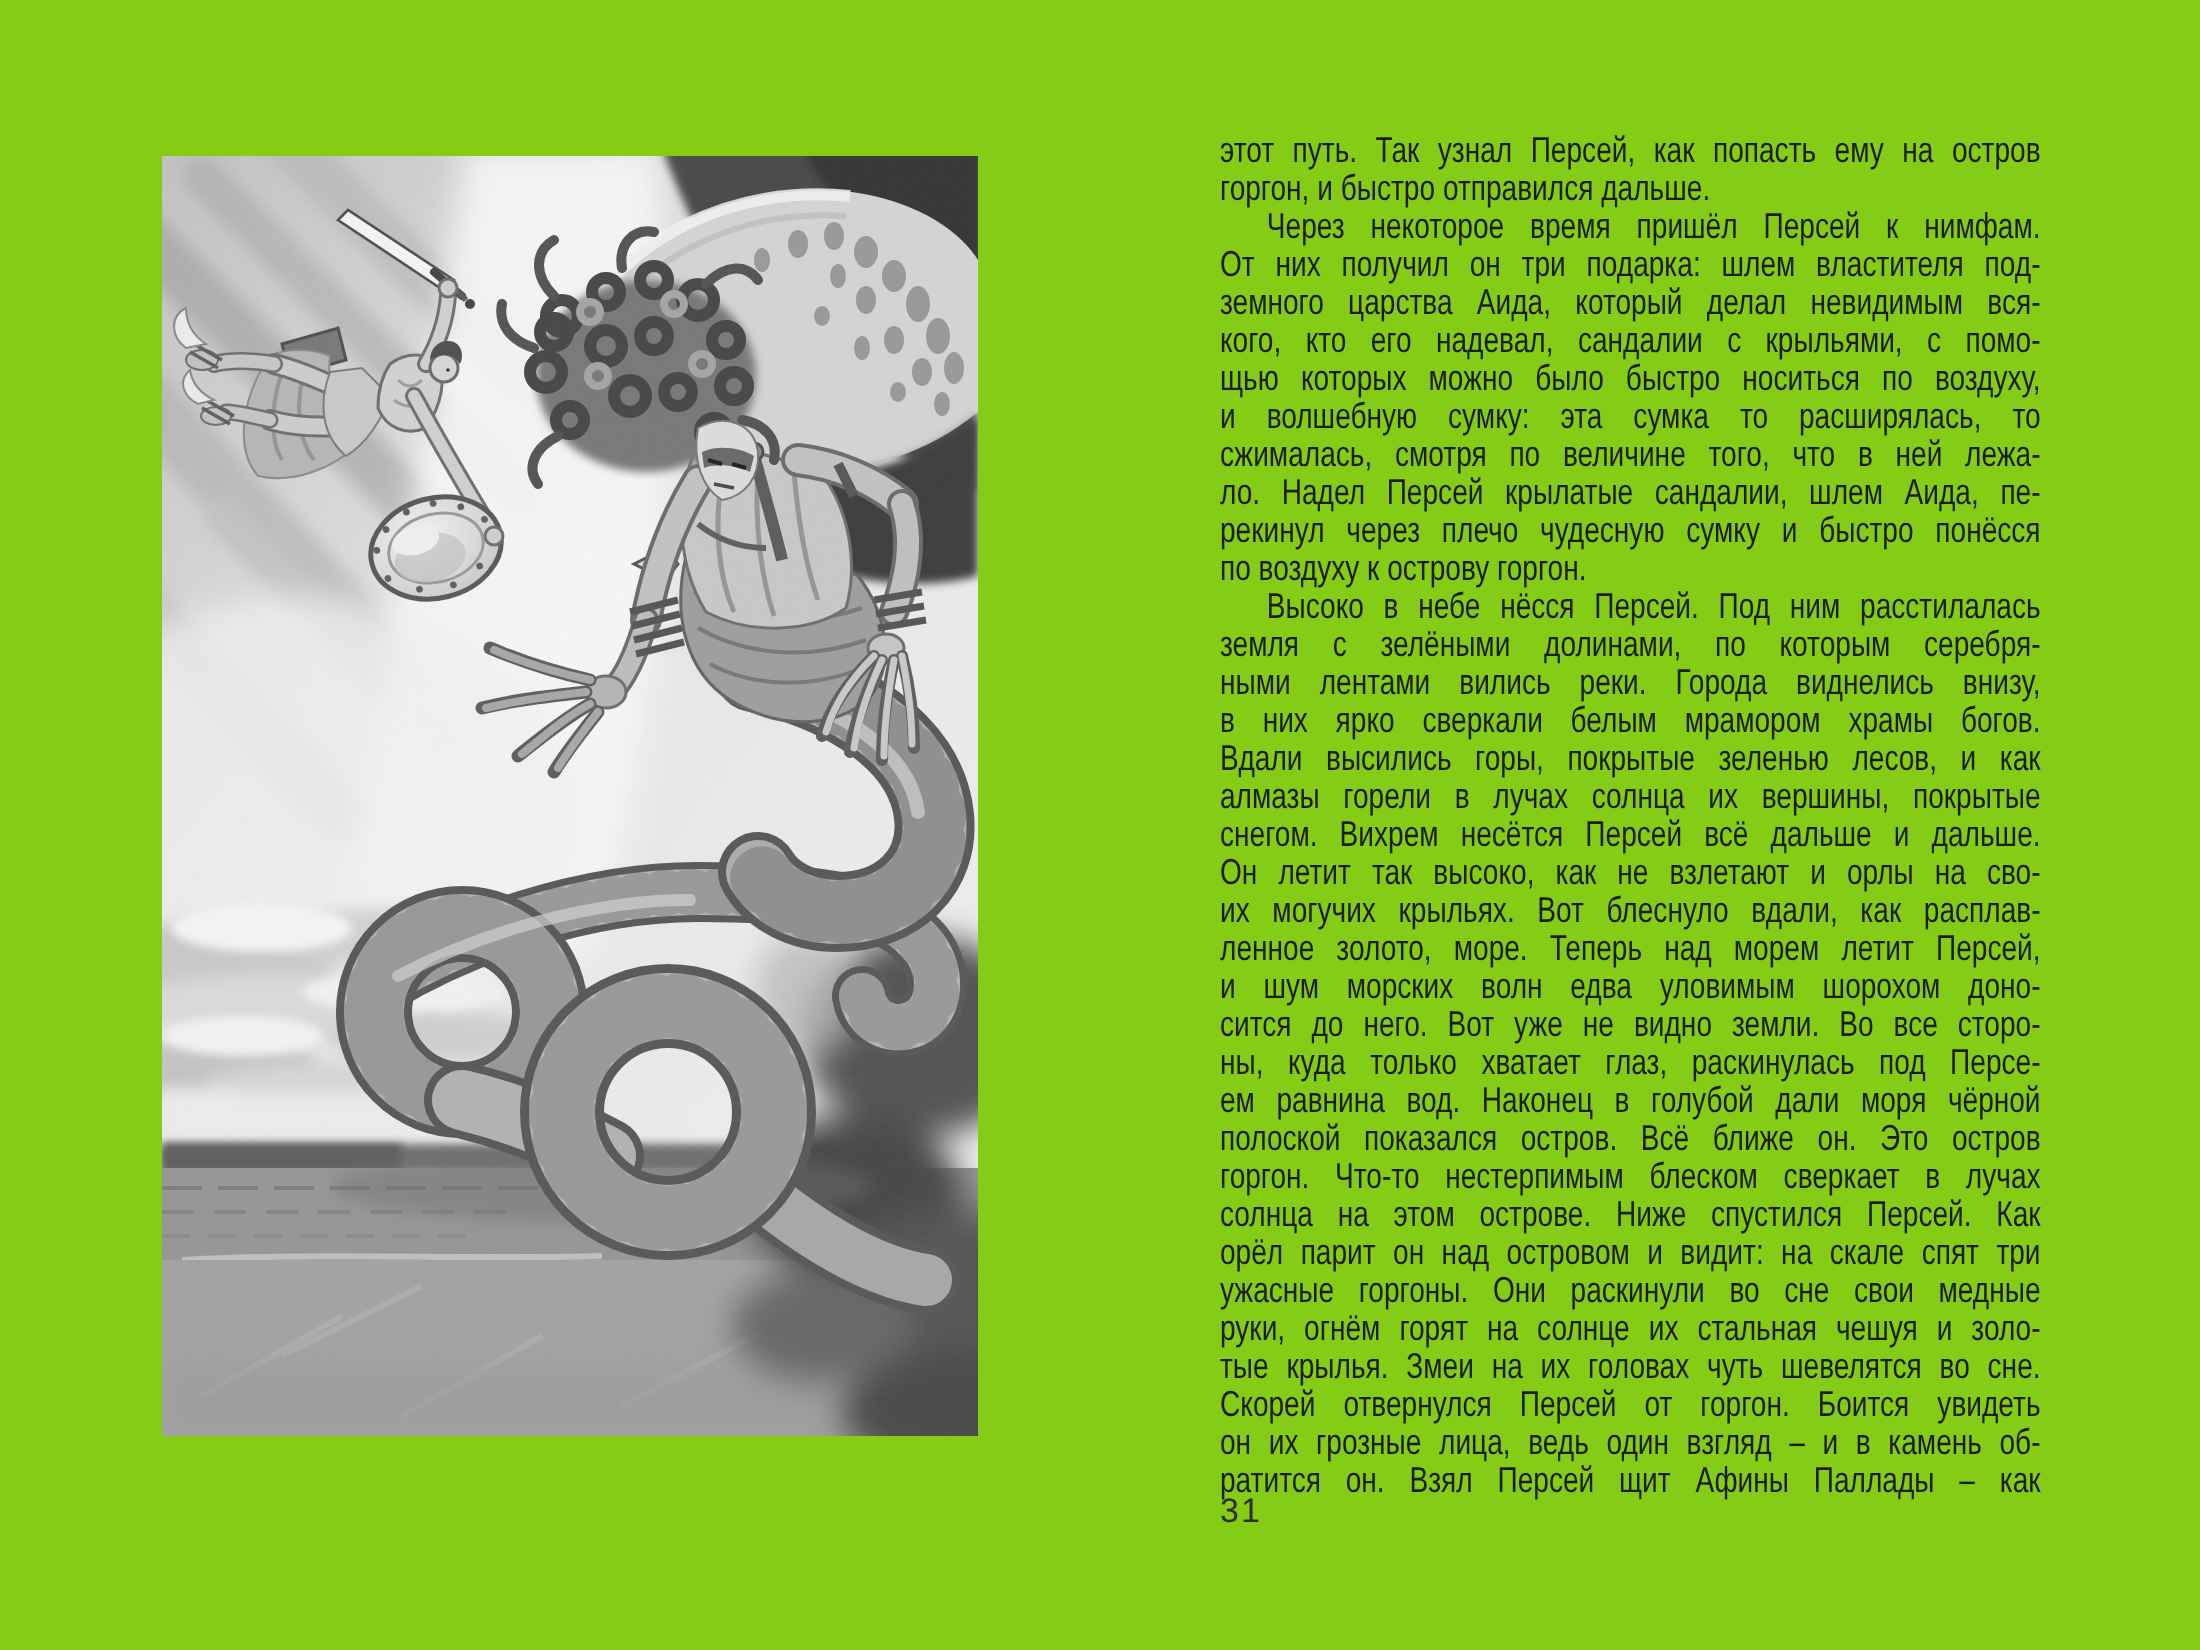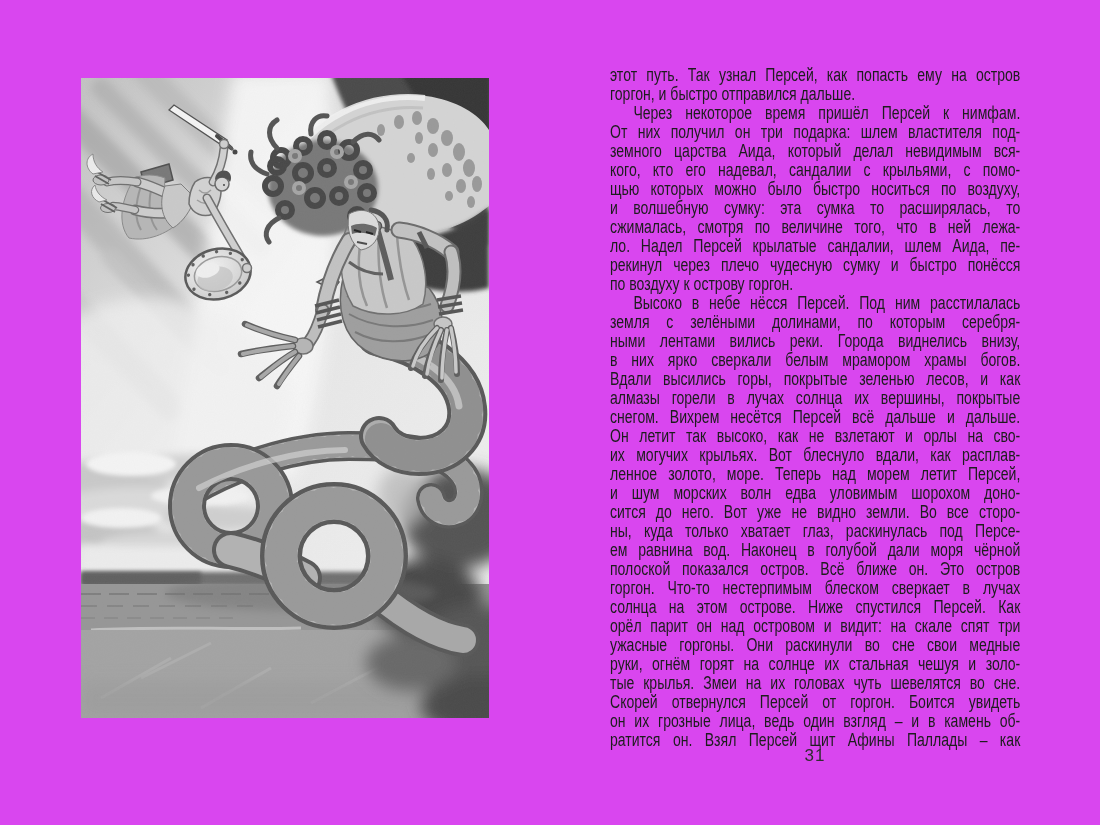--- a/index.html
+++ b/index.html
@@ -1,27 +1,27 @@
 <!DOCTYPE html>
 <html><head>
 <meta charset="utf-8">
 <style>
   html,body{margin:0;padding:0;background:#ffffff;}
-  .page{position:relative;width:1100px;height:825px;background:#d946ef;overflow:hidden;
+  .page{position:relative;width:1100px;height:825px;background:#84cc16;overflow:hidden;
         font-family:"Liberation Sans",sans-serif;}
   .illustration{position:absolute;left:81px;top:78px;width:408px;height:640px;margin:0;}
   .illustration svg{display:block;}
   .text-col{position:absolute;left:610px;top:66px;width:526px;
             transform:scaleX(0.78);transform-origin:0 0;
             font-size:18px;line-height:19px;color:#1d1d1d;}
   .para{margin:0;}
   .line{text-align:justify;text-align-last:justify;height:19px;overflow:visible;}
   .line.last{text-align-last:left;}
   .line.first{text-indent:30px;}
-  .page-number{position:absolute;left:610px;top:746px;width:410px;text-align:center;
+  .page-number{position:absolute;left:610px;top:746px;width:410px;
                font-size:17px;color:#2e2e2e;letter-spacing:1px;}
 </style>
 </head>
 <body>
 
 <div class="page">
 
   <figure class="illustration" aria-label="Персей с мечом и круглым щитом летит в луче света навстречу горгоне Медузе — крылатой женщине со змеями вместо волос, когтистыми руками и огромным змеиным телом, свернувшимся кольцами над морем">
     <svg width="408" height="640" viewBox="0 0 408 640">
       <defs>

